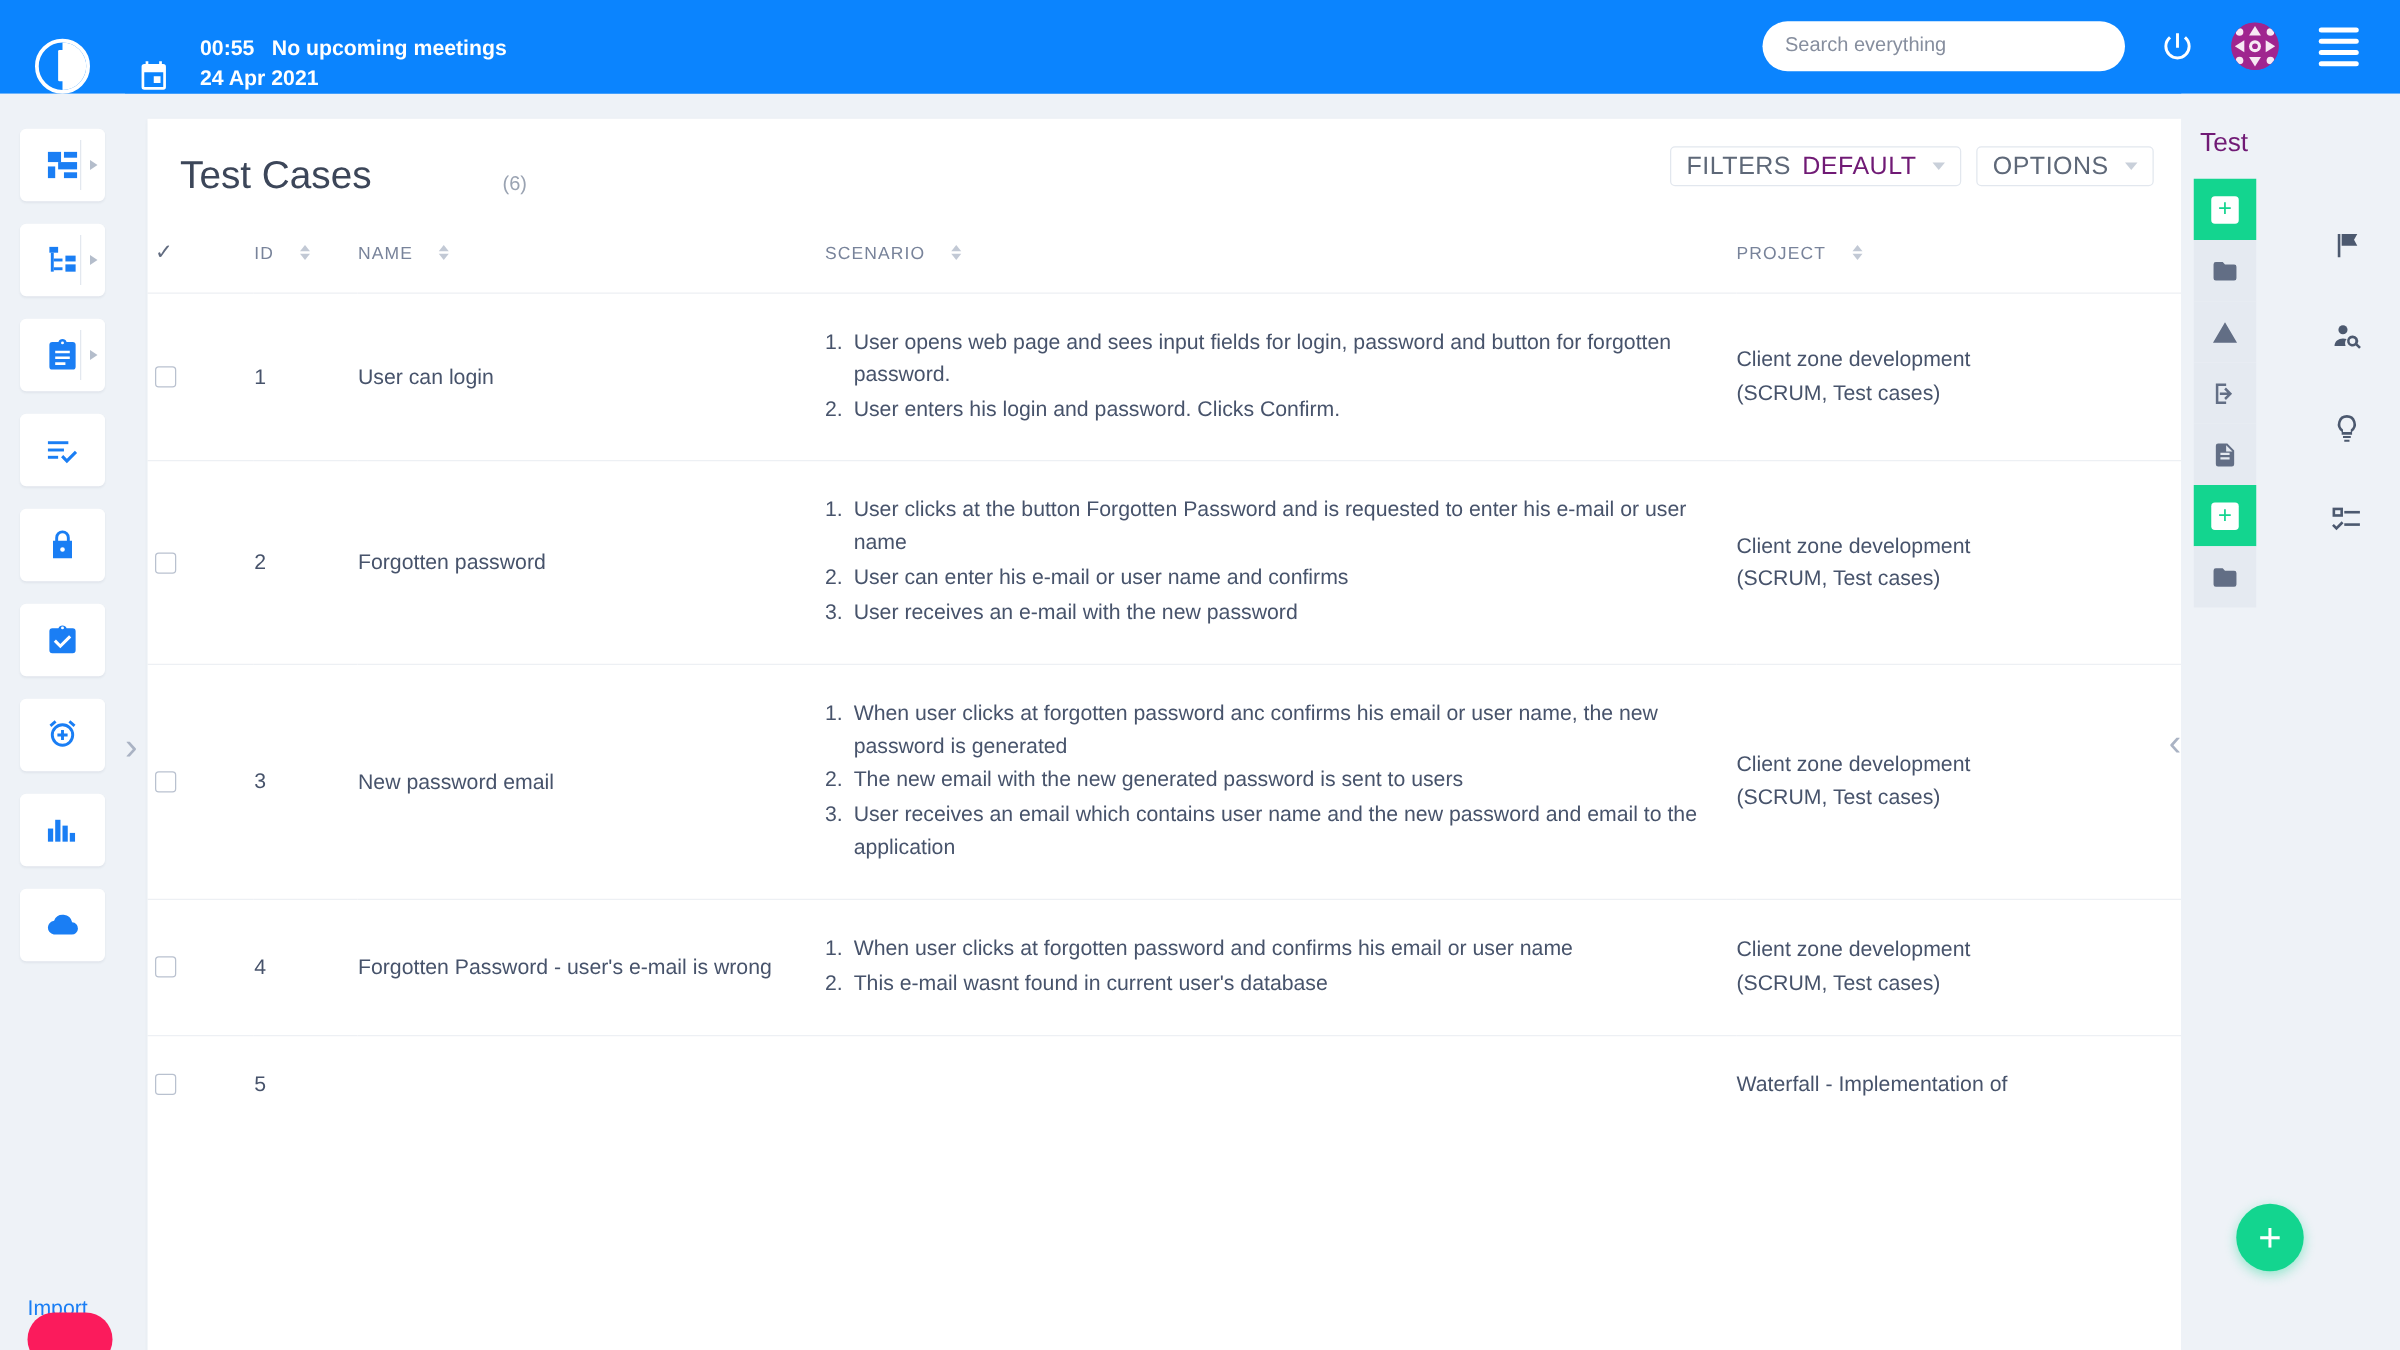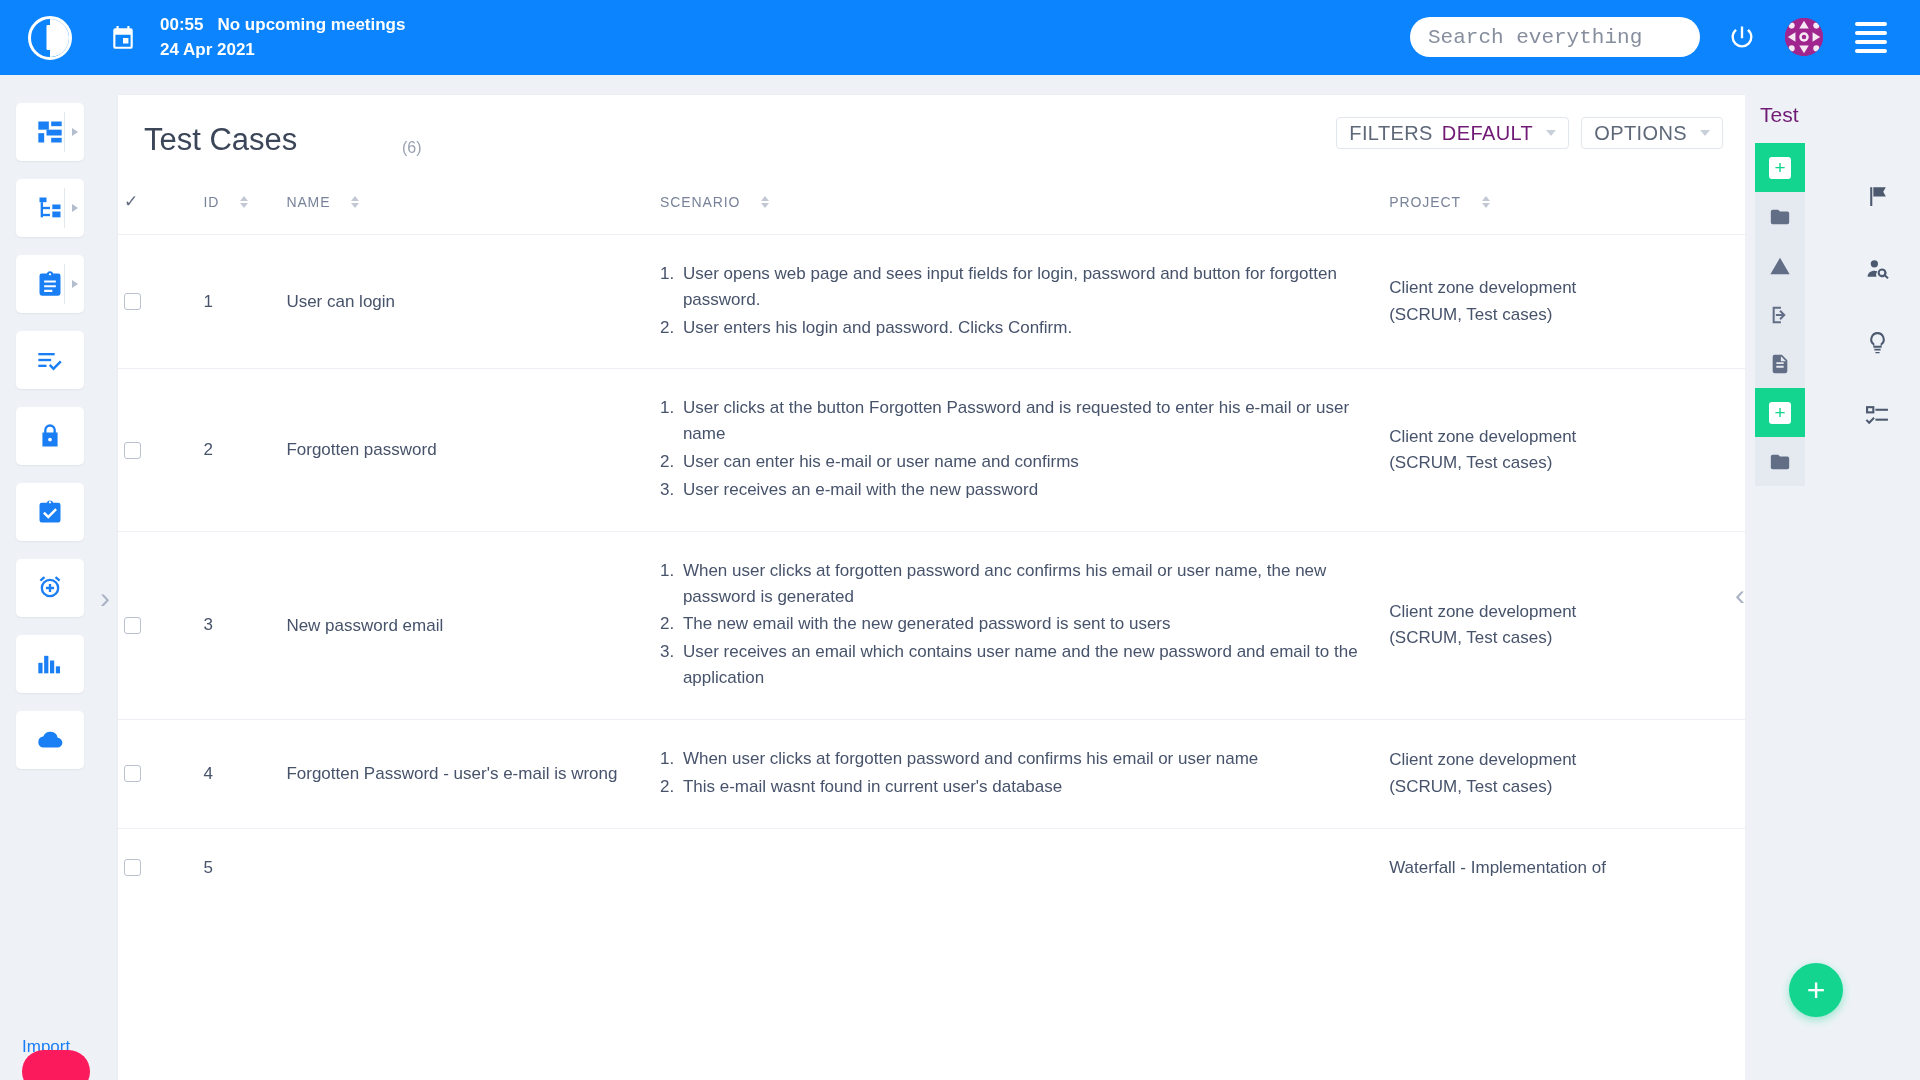--- a/index.html
+++ b/index.html
@@ -8,21 +8,21 @@
     overflow: hidden;
     background: #eef2f7;
     font-family: "Liberation Sans", sans-serif;
   }
 
   
   .topbar {
     position: absolute; top: 0; left: 0;
     width: 1920px; height: 75px;
     background: #0b84fe;
-    display: flex; align-items: center;
+    display: flex; align-items: flex-end;
   }
   .logo-wrap { width: 100px; display: flex; justify-content: center; align-items: center; }
   .logo-circle {
     width: 44px; height: 44px; border-radius: 50%;
     border: 3.5px solid #ffffff;
     position: relative;
   }
   .logo-circle::after {
     content: ""; position: absolute;
     left: 50%; top: 6px; width: 7px; height: 25px;
@@ -46,22 +46,22 @@
 
   .search-box {
     position: absolute; left: 1410px; top: 17px;
     width: 290px; height: 40px;
     background: #ffffff; border-radius: 21px;
     display: flex; align-items: center;
     padding: 0 18px;
   }
   .search-box input {
     border: none; outline: none; width: 100%;
-    font-family: Liberation Mono, monospace;
-    font-size: 21px; color: #5b6475; background: transparent;
+    font-family: Liberation Sans, sans-serif;
+    font-size: 16px; color: #5b6475; background: transparent;
   }
   .search-box input::placeholder { color: #868e9e; }
 
   .power-btn { position: absolute; left: 1728px; top: 23px; width: 28px; height: 28px; }
   .avatar {
     position: absolute; left: 1785px; top: 18px;
     width: 38px; height: 38px; border-radius: 50%;
     background: #a32a8f;
     overflow: hidden;
   }

